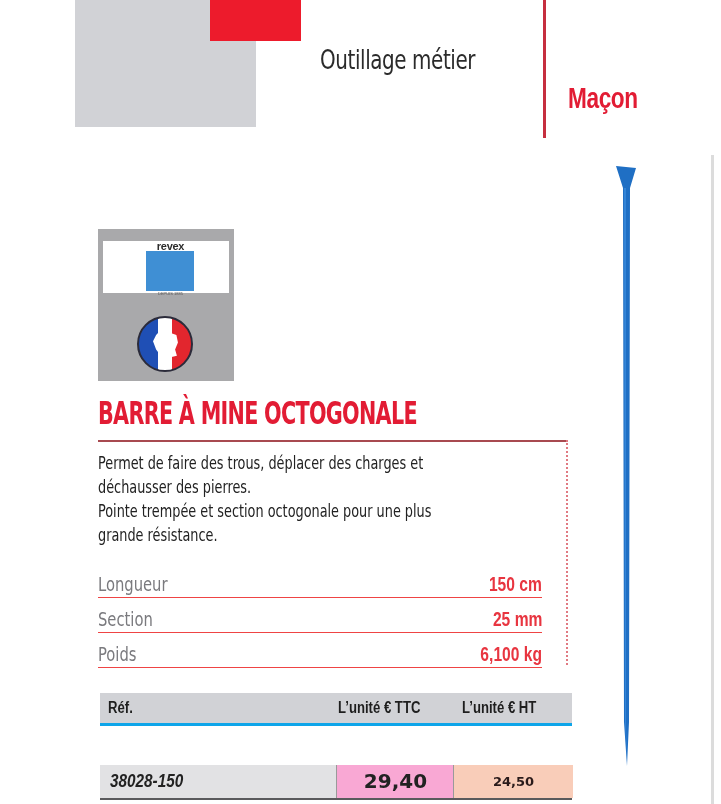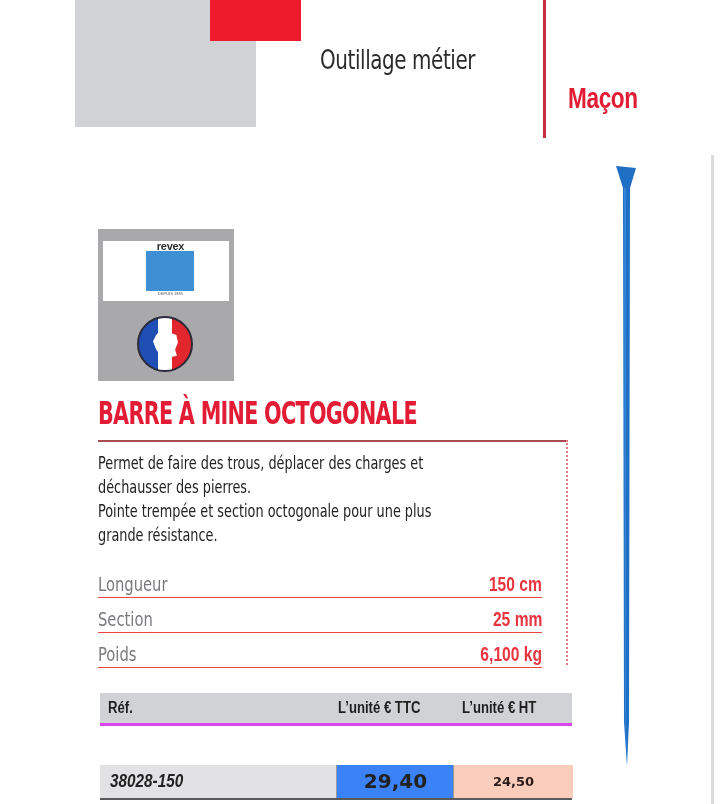--- a/index.html
+++ b/index.html
@@ -19,21 +19,21 @@
     .vert-divider { position:absolute; left:543px; top:0; width:3px; height:138px; background:#c62f3f; }
     .trade-label {
       position:absolute; left:568px; top:82px;
       font-family:"Liberation Sans", sans-serif; font-weight:bold;
       font-size:29px; color:#e21c34; letter-spacing:-0.5px;
       transform:scaleX(0.78); transform-origin:left center; white-space:nowrap;
     }
     .right-edge { position:absolute; left:711px; top:155px; width:3px; height:649px; background:#dcdcdc; }
 
     .brand-box { position:absolute; left:98px; top:229px; width:136px; height:152px; background:#a9a9ab; }
-    .revex-logo { position:absolute; left:5px; top:12px; width:126px; height:60px; background:#ffffff; }
+    .revex-logo { position:absolute; left:5px; top:12px; width:126px; height:52px; background:#ffffff; }
     .revex-word {
       position:absolute; left:40px; top:-1px; width:55px; text-align:center;
       font-weight:bold; font-size:11px; color:#2c2c2c; letter-spacing:-0.3px;
     }
     .revex-square { position:absolute; left:43px; top:10px; width:48px; height:40px; background:#3f8fd4; }
     .revex-since { position:absolute; left:40px; top:50px; width:55px; text-align:center; font-size:4px; color:#555; }
     .fr-badge {
       position:absolute; left:39px; top:87px; width:56px; height:56px; border-radius:50%;
       border:2px solid #2b2b3a; overflow:hidden; box-sizing:border-box;
       background:linear-gradient(90deg,#1f4fb5 0 36%,#ffffff 36% 64%,#e2262e 64% 100%);
@@ -66,32 +66,32 @@
       font-family:"DejaVu Sans Condensed","DejaVu Sans", sans-serif;
       font-size:20px; color:#7a7a7e; transform:scaleX(0.82); transform-origin:left bottom; white-space:nowrap;
     }
     .spec-value {
       position:absolute; right:0; bottom:1px;
       font-weight:bold; font-size:20px; color:#e83540;
       transform:scaleX(0.78); transform-origin:right bottom; white-space:nowrap;
     }
 
     .price-table { position:absolute; left:100px; top:693px; width:472px; }
-    .pt-head { position:relative; height:30px; background:#d1d2d6; border-bottom:3px solid #d946ef; }
+    .pt-head { position:relative; height:30px; background:#d1d2d6; border-bottom:3px solid #0ea5e9; }
     .pt-head span {
       position:absolute; top:6px; font-weight:bold; font-size:16px; color:#1e1e1e;
       transform:scaleX(0.82); white-space:nowrap;
     }
     .pt-row { position:relative; height:33px; background:#e2e2e4; border-bottom:2px solid #5a5a5c;margin-top:39px; }
     .pt-ref {
       position:absolute; left:10px; top:6px; font-weight:bold; font-style:italic; font-size:18px; color:#222;
       transform:scaleX(0.85); transform-origin:left center;
     }
     .pt-ttc {
-      position:absolute; left:236px; top:0; width:117px; height:33px; background:#3b82f6;
+      position:absolute; left:236px; top:0; width:117px; height:33px; background:#f9a8d4;
       border-left:1px solid #9a9a9a; text-align:center; line-height:33px;
       font-family:"DejaVu Sans", sans-serif; font-weight:bold; font-size:20px; color:#222;
     }
     .pt-ht {
       position:absolute; left:353px; top:0; width:119px; height:33px; background:#f9cdb9;
       border-left:1px solid #9a9a9a; text-align:center; line-height:33px;
       font-family:"DejaVu Sans", sans-serif; font-weight:bold; font-size:13px; color:#2a1a1a;
     }
 
     .tool-image { position:absolute; left:612px; top:162px; width:30px; height:610px; }

